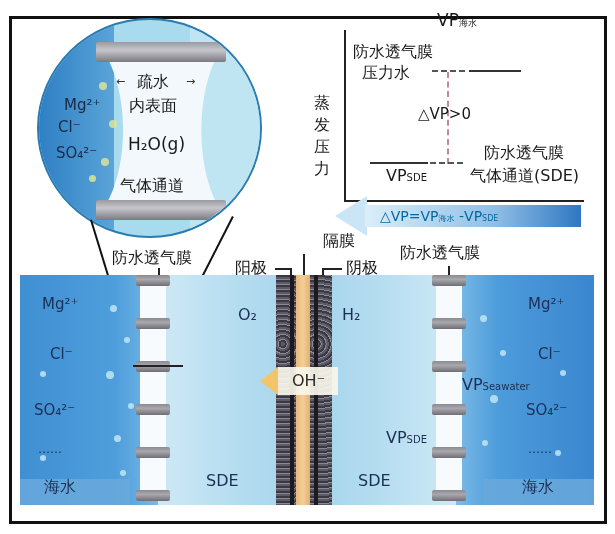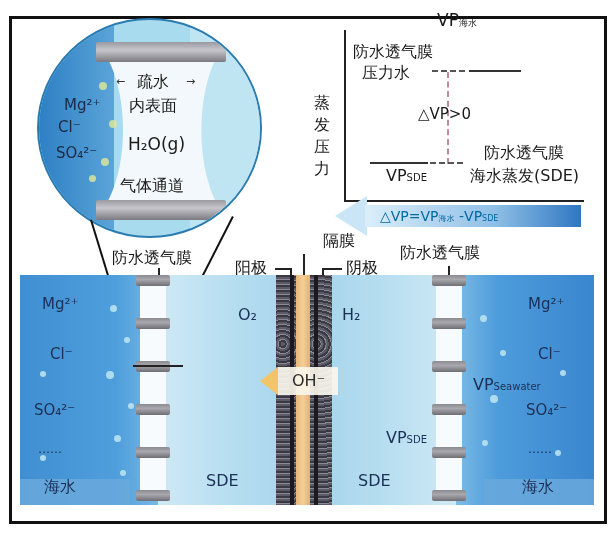--- a/index.html
+++ b/index.html
@@ -77,21 +77,21 @@
 
   <div class="dash-v" style="left:447px;top:72px;height:92px;"></div>
   <div class="txt" style="left:418px;top:107px;font-size:15px;">△VP&gt;0</div>
 
   <div class="hline" style="left:370px;top:162px;width:58px;"></div>
   <div class="dash-h" style="left:430px;top:162px;width:33px;"></div>
   <div class="txt" style="left:386px;top:168px;font-size:16px;">
     <span>VP</span><span style="font-size:10px;">SDE</span>
   </div>
   <div class="txt label-cn" style="left:484px;top:145px;font-size:16px;">防水透气膜</div>
-  <div class="txt label-cn" style="left:470px;top:168px;font-size:16px;">海水蒸发(SDE)</div>
+  <div class="txt label-cn" style="left:470px;top:168px;font-size:16px;">气体通道(SDE)</div>
 
   <div class="arrow-head"></div>
   <div class="arrow-band"></div>
   <div class="txt" style="left:380px;top:209px;font-size:14px;color:#0369a1;">
     <span>△VP=VP</span><span style="font-size:8px;">海水</span><span> -VP</span><span style="font-size:8px;">SDE</span>
   </div>
 </div>
 
 <div class="mag">
   <div class="left-sea"></div>
@@ -198,21 +198,21 @@
   <div class="ion" style="left:14px;top:128px;">SO₄²⁻</div>
   <div class="ion" style="left:18px;top:168px;font-size:12px;">……</div>
   <div class="ion label-cn" style="left:24px;top:204px;font-size:16px;color:#1c2f55;">海水</div>
 
   <div class="ion" style="left:508px;top:22px;">Mg²⁺</div>
   <div class="ion" style="left:518px;top:72px;">Cl⁻</div>
   <div class="ion" style="left:506px;top:128px;">SO₄²⁻</div>
   <div class="ion" style="left:508px;top:168px;font-size:12px;">……</div>
   <div class="ion label-cn" style="left:502px;top:204px;font-size:16px;color:#1c2f55;">海水</div>
 
-  <div class="ion" style="left:442px;top:102px;font-size:16px;margin-left:11px;">
+  <div class="ion" style="left:442px;top:102px;font-size:16px;">
     <span>VP</span><span style="font-size:10px;">Seawater</span>
   </div>
   <div class="ion" style="left:366px;top:155px;font-size:16px;">
     <span>VP</span><span style="font-size:10px;">SDE</span>
   </div>
 
   <div class="ion" style="left:218px;top:32px;font-size:16px;">O₂</div>
   <div class="ion" style="left:322px;top:32px;font-size:16px;">H₂</div>
   <div class="ion" style="left:186px;top:198px;font-size:16px;">SDE</div>
   <div class="ion" style="left:338px;top:198px;font-size:16px;">SDE</div>

